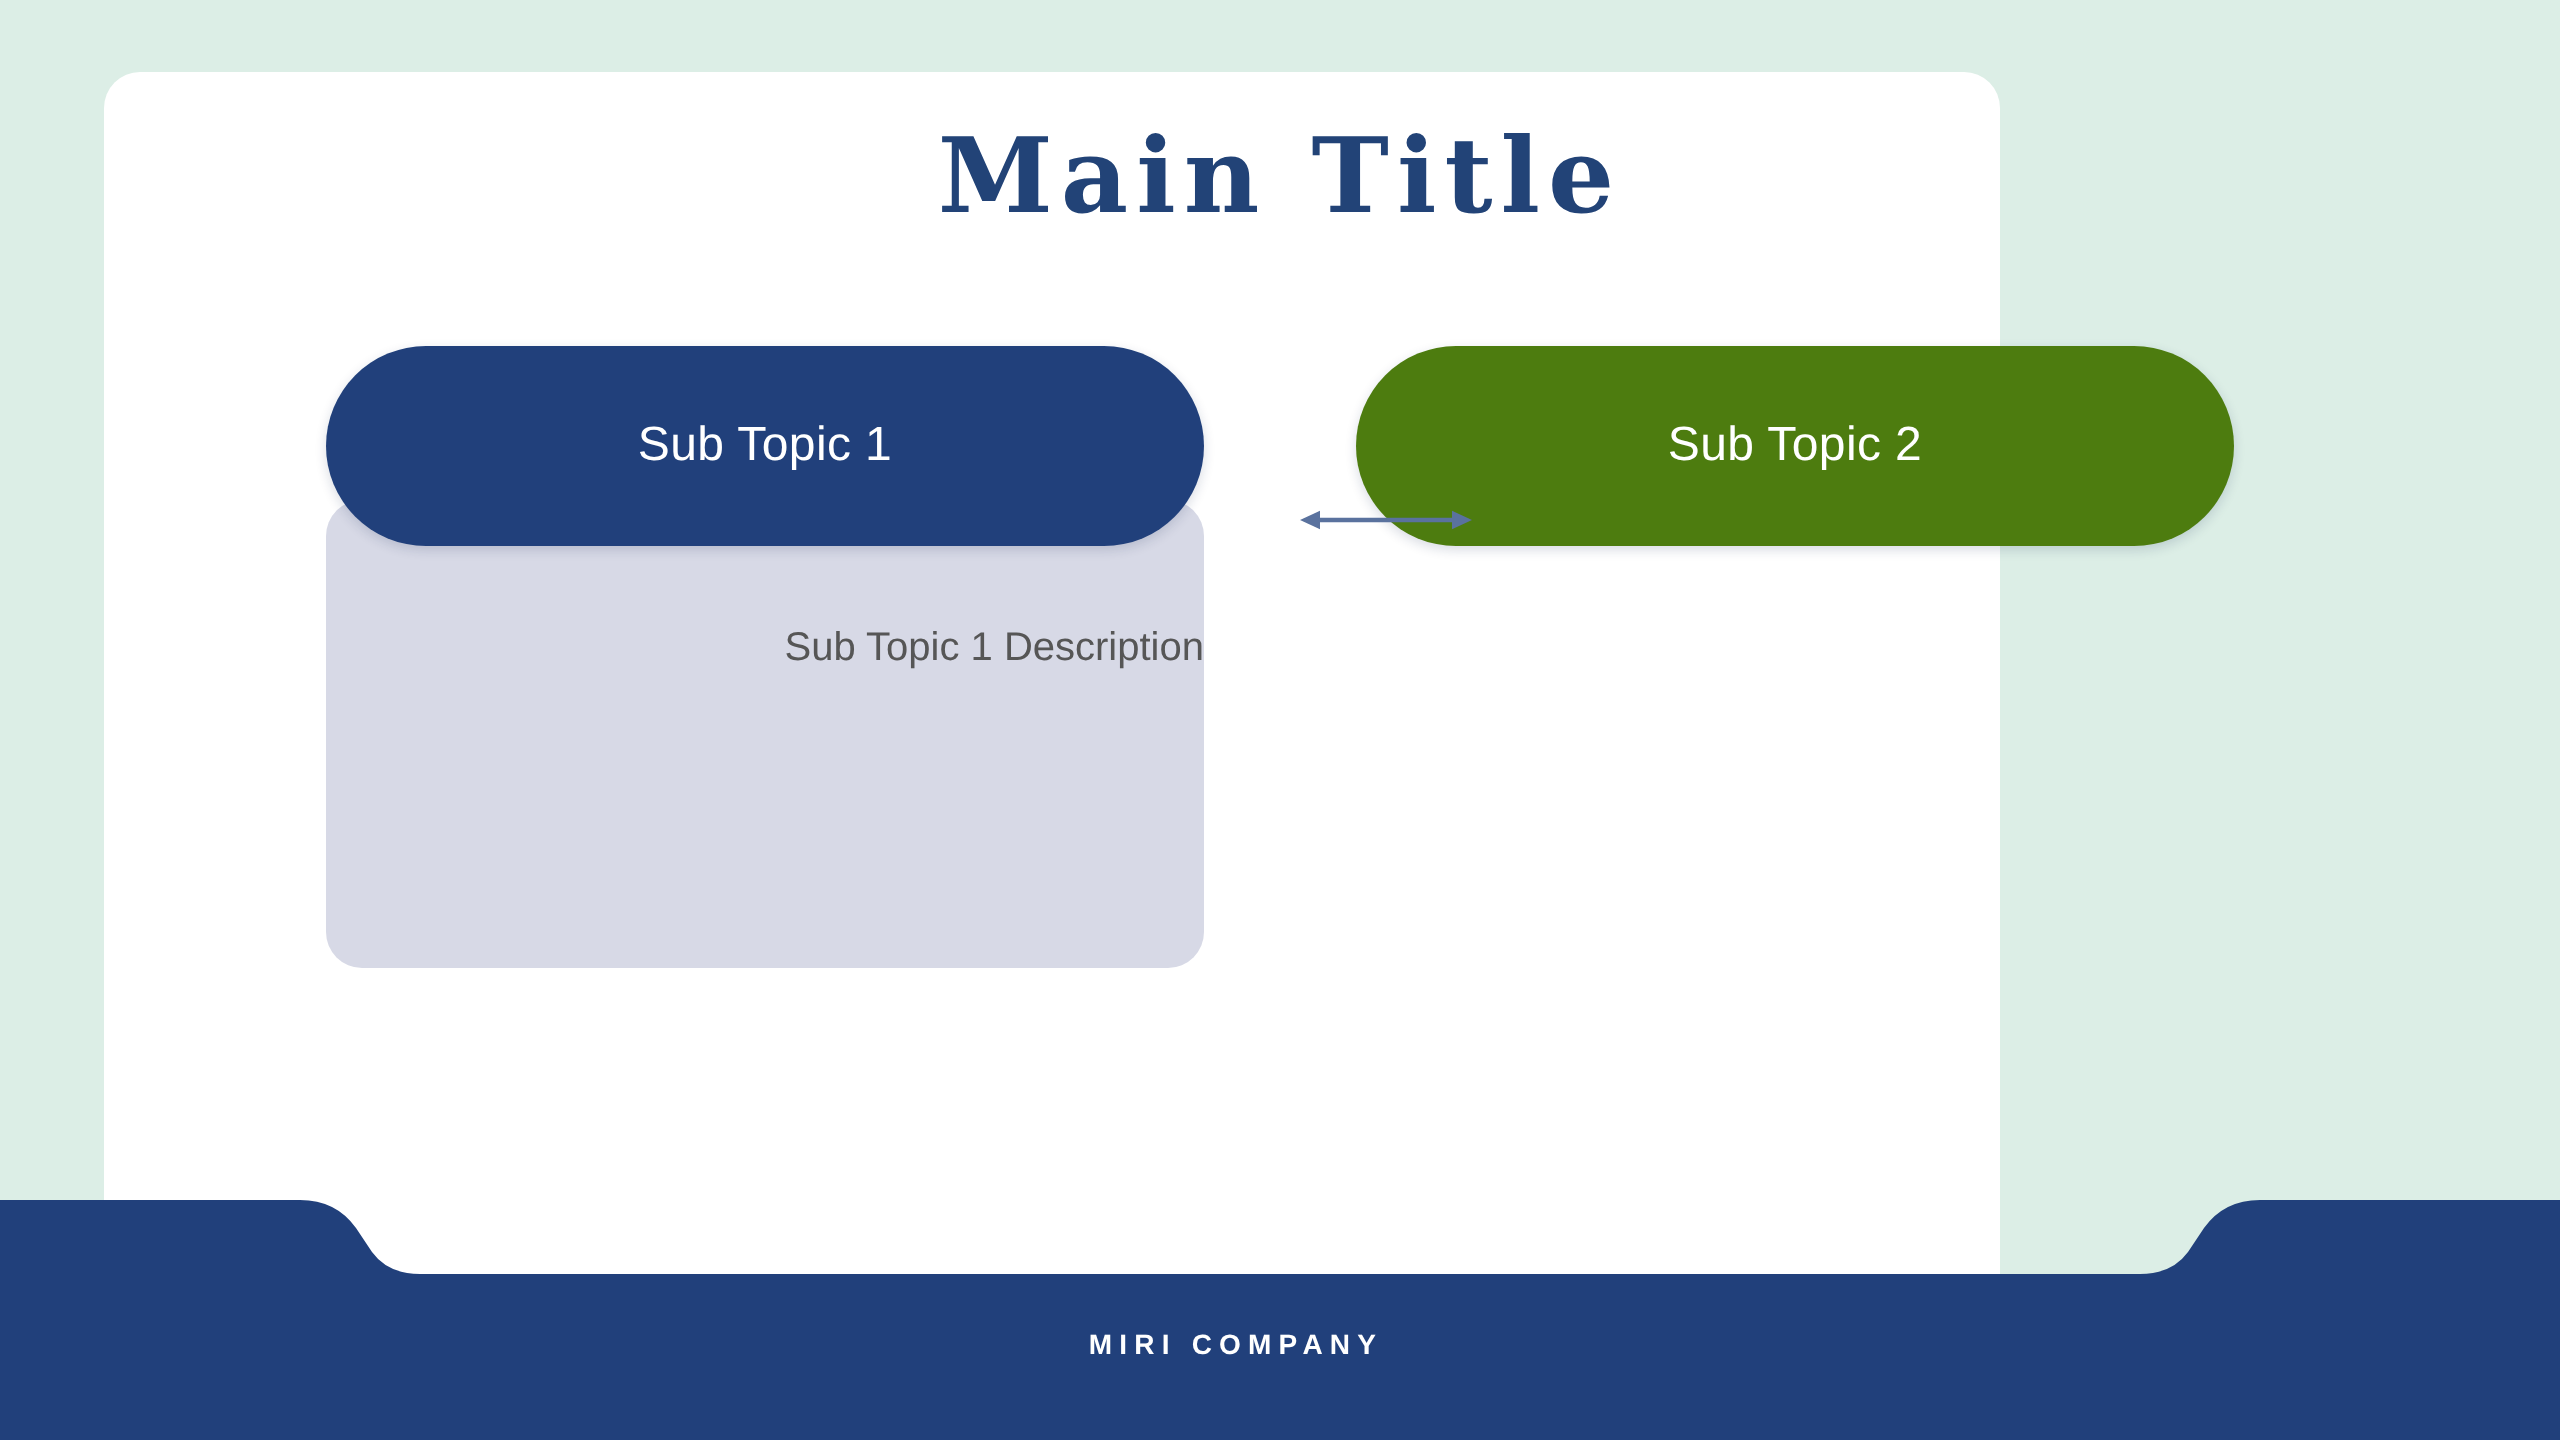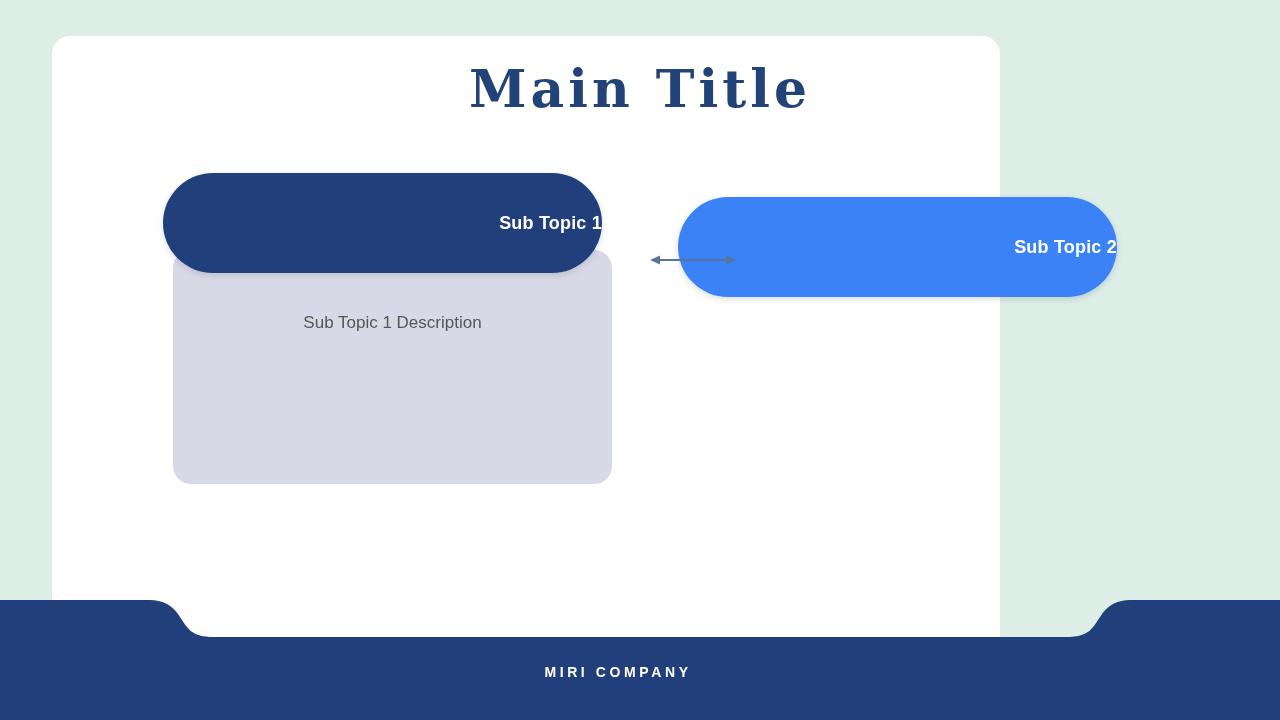--- a/index.html
+++ b/index.html
@@ -58,43 +58,43 @@
   }
 
   
   .pill {
     position: relative;
     z-index: 2;
     height: 100px;
     border-radius: 52px;
     display: flex;
     align-items: center;
-    justify-content: flex-end;
+    justify-content: center;
     color: #ffffff;
-    font-size: 18px;
-    font-weight: bold;
+    font-size: 24px;
+    font-weight: normal;
     letter-spacing: 0.2px;
     box-shadow: 0 2px 6px rgba(20,40,80,0.16);
   }
   .pill-navy  { background: #21407b; }
-  .pill-green { background: #3b82f6; margin-top: 24px; }
+  .pill-green { background: #4d7c0f; }
 
   
   .desc {
     position: absolute;
-    left: 10px;
+    left: 0;
     top: 77px;
     width: 439px;
     height: 234px;
     border-radius: 18px;
     z-index: 1;
     padding-top: 63px;
     box-sizing: border-box;
-    text-align: center;
-    font-size: 17px;
+    text-align: right;
+    font-size: 20px;
     color: #565656;
   }
   .desc-lav  { background: #d7d9e6; }
   .desc-mint { background: #dbeae4; }
 
   
   .connector {
     position: absolute;
     left: 596px;
     top: 210px;

